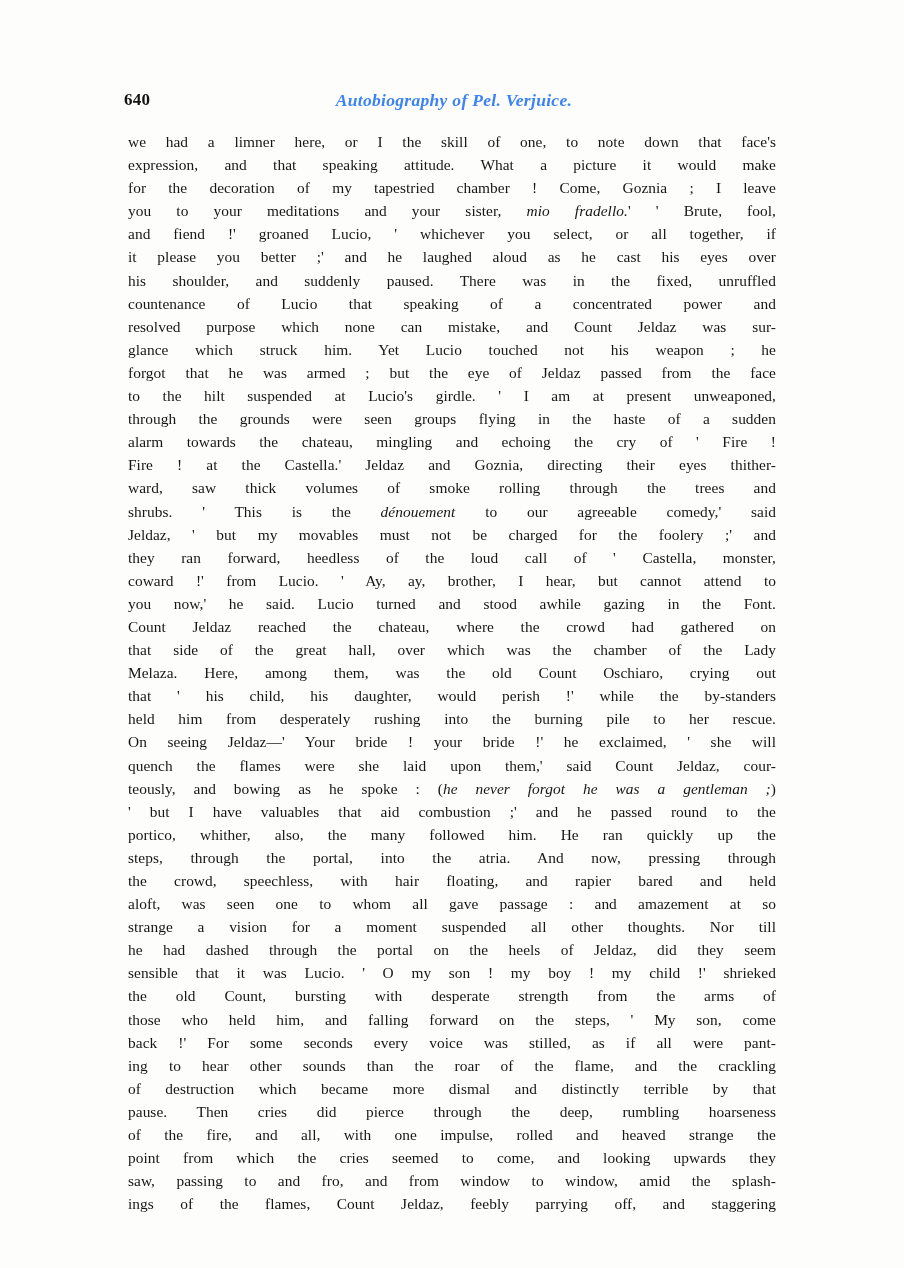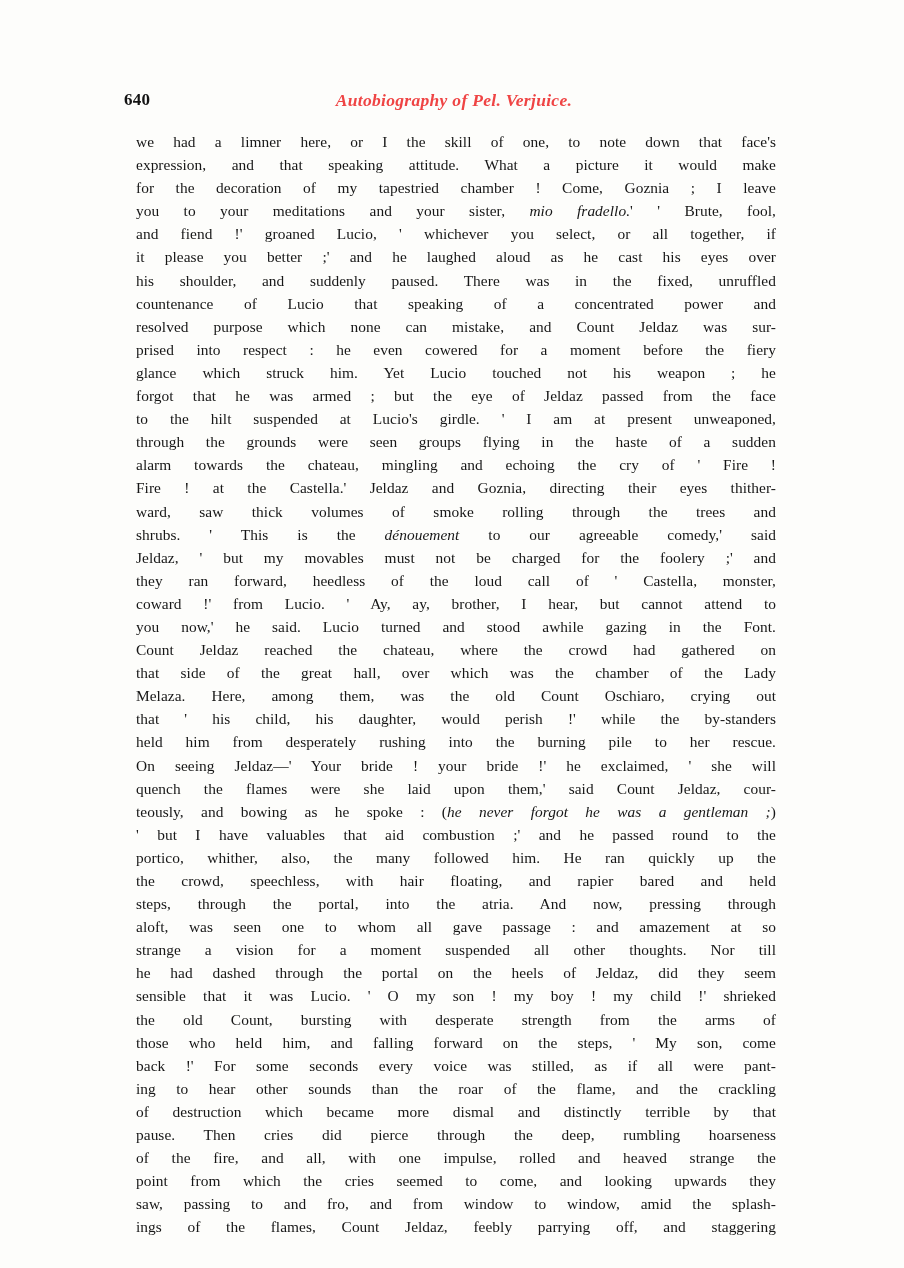--- a/index.html
+++ b/index.html
@@ -42,21 +42,21 @@
   }
   .running-title {
     position: absolute;
     left: 0;
     top: 0;
     width: 660px;
     text-align: center;
     font-size: 17.5px;
     font-style: italic;
     font-weight: bold;
-    color: #ef4444;
+    color: #3b82f6;
     letter-spacing: 0.3px;
   }
   .body-text {
     position: absolute;
     left: 128px;
     top: 130px;
     width: 648px;
     font-size: 15.4px;
     line-height: 23.1px;
     text-align: justify;
@@ -67,21 +67,20 @@
   .body-text p {
     margin: 0;
     text-indent: 0;
   }
   .body-text i {
     font-style: italic;
   }
   .ln {
     display: block;
     white-space: nowrap;
-    margin-left: 8px;
   }
   
   .ln {
     text-align: justify;
     text-align-last: justify;
     white-space: normal;
   }
 </style>
 </head>
 <body>
@@ -97,21 +96,20 @@
     <p id="lines-container">
         <span class="ln">we had a limner here, or I the skill of one, to note down that face's</span>
         <span class="ln">expression, and that speaking attitude.   What a picture it would make</span>
         <span class="ln">for the decoration of my tapestried chamber !  Come, Goznia ; I leave</span>
         <span class="ln">you to your meditations and your sister, <i>mio fradello.</i>'   ' Brute, fool,</span>
         <span class="ln">and fiend !'  groaned Lucio, ' whichever you select, or all together, if</span>
         <span class="ln">it please you better ;'  and he laughed aloud as he cast his eyes over</span>
         <span class="ln">his shoulder, and suddenly paused.   There was in the fixed, unruffled</span>
         <span class="ln">countenance of Lucio that speaking of a concentrated power and</span>
         <span class="ln">resolved purpose which none can mistake, and Count Jeldaz was sur-</span>
-        <span class="ln">prised into respect : he even cowered for a moment before the fiery</span>
         <span class="ln">glance which struck him.   Yet Lucio touched not his weapon ; he</span>
         <span class="ln">forgot that he was armed ; but the eye of Jeldaz passed from the face</span>
         <span class="ln">to the hilt suspended at Lucio's girdle.   ' I am at present unweaponed,</span>
         <span class="ln">through the grounds were seen groups flying in the haste of a sudden</span>
         <span class="ln">alarm towards the chateau, mingling and echoing the cry of ' Fire !</span>
         <span class="ln">Fire ! at the Castella.'  Jeldaz and Goznia, directing their eyes thither-</span>
         <span class="ln">ward, saw thick volumes of smoke rolling through the trees and</span>
         <span class="ln">shrubs.   ' This is the <i>dénouement</i> to our agreeable comedy,' said</span>
         <span class="ln">Jeldaz, ' but my movables must not be charged for the foolery ;' and</span>
         <span class="ln">they ran forward, heedless of the loud call of ' Castella, monster,</span>
@@ -120,22 +118,22 @@
         <span class="ln">Count Jeldaz reached the chateau, where the crowd had gathered on</span>
         <span class="ln">that side of the great hall, over which was the chamber of the Lady</span>
         <span class="ln">Melaza.   Here, among them, was the old Count Oschiaro, crying out</span>
         <span class="ln">that ' his child, his daughter, would perish !' while the by-standers</span>
         <span class="ln">held him from desperately rushing into the burning pile to her rescue.</span>
         <span class="ln">On seeing Jeldaz—' Your bride !  your bride !'  he exclaimed, ' she will</span>
         <span class="ln">quench the flames were she laid upon them,' said Count Jeldaz, cour-</span>
         <span class="ln">teously, and bowing as he spoke : (<i>he never forgot he was a gentleman ;</i>)</span>
         <span class="ln">' but I have valuables that aid combustion ;' and he passed round to the</span>
         <span class="ln">portico, whither, also, the many followed him.   He ran quickly up the</span>
+        <span class="ln">steps, through the portal, into the atria.   And now, pressing through</span>
         <span class="ln">the crowd, speechless, with hair floating, and rapier bared and held</span>
-        <span class="ln">steps, through the portal, into the atria.   And now, pressing through</span>
         <span class="ln">aloft, was seen one to whom all gave passage : and amazement at so</span>
         <span class="ln">strange a vision for a moment suspended all other thoughts.   Nor till</span>
         <span class="ln">he had dashed through the portal on the heels of Jeldaz, did they seem</span>
         <span class="ln">sensible that it was Lucio.   ' O my son ! my boy ! my child !'  shrieked</span>
         <span class="ln">the old Count, bursting with desperate strength from the arms of</span>
         <span class="ln">those who held him, and falling forward on the steps, ' My son, come</span>
         <span class="ln">back !'   For some seconds every voice was stilled, as if all were pant-</span>
         <span class="ln">ing to hear other sounds than the roar of the flame, and the crackling</span>
         <span class="ln">of destruction which became more dismal and distinctly terrible by that</span>
         <span class="ln">pause.   Then cries did pierce through the deep, rumbling hoarseness</span>

